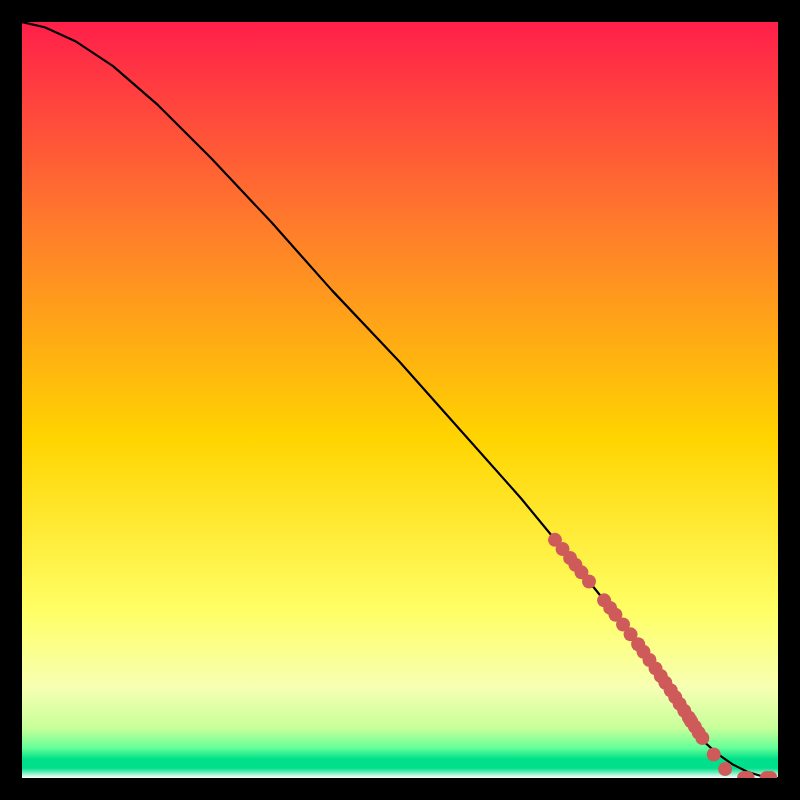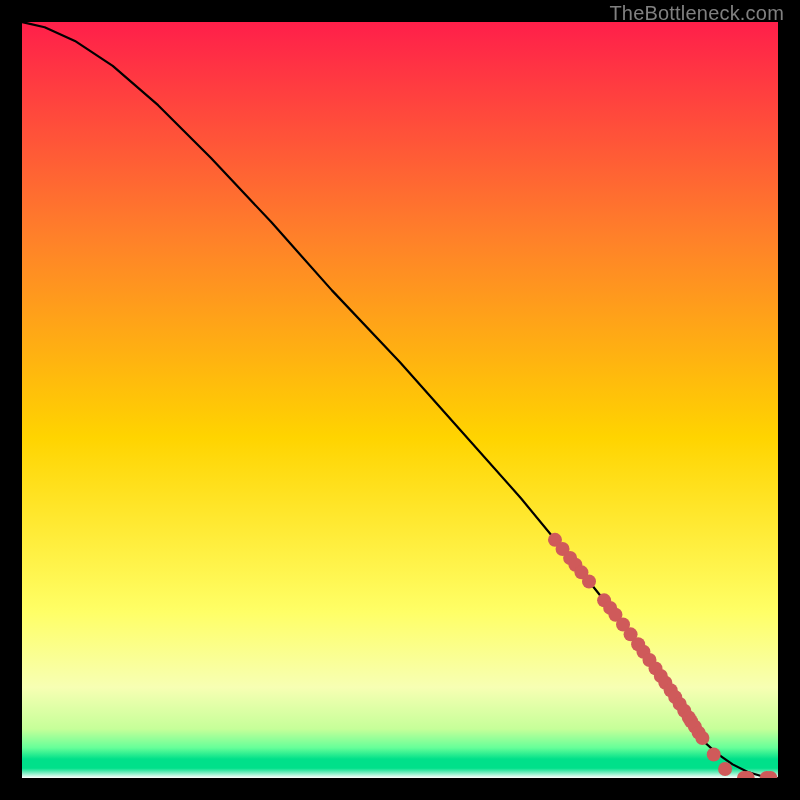--- a/index.html
+++ b/index.html
@@ -37,21 +37,20 @@
   }
   svg {
     display: block;
   }
 </style>
 </head>
 <body>
 
 <div class="stage">
 
-  <div class="watermark">TheBottleneck.com</div>
 
   <svg class="plot" id="plot-svg" viewBox="0 0 756 756" preserveAspectRatio="none">
     <defs>
       <linearGradient id="bgGrad" x1="0" y1="0" x2="0" y2="1">
         <stop id="g0" offset="0%" stop-color="#ff1f4a"></stop>
         <stop id="g1" offset="28%" stop-color="#ff7f2a"></stop>
         <stop id="g2" offset="55%" stop-color="#ffd400"></stop>
         <stop id="g3" offset="78%" stop-color="#ffff66"></stop>
         <stop id="g4" offset="88%" stop-color="#f7ffb3"></stop>
         <stop id="g5" offset="93.5%" stop-color="#c6ff99"></stop>

